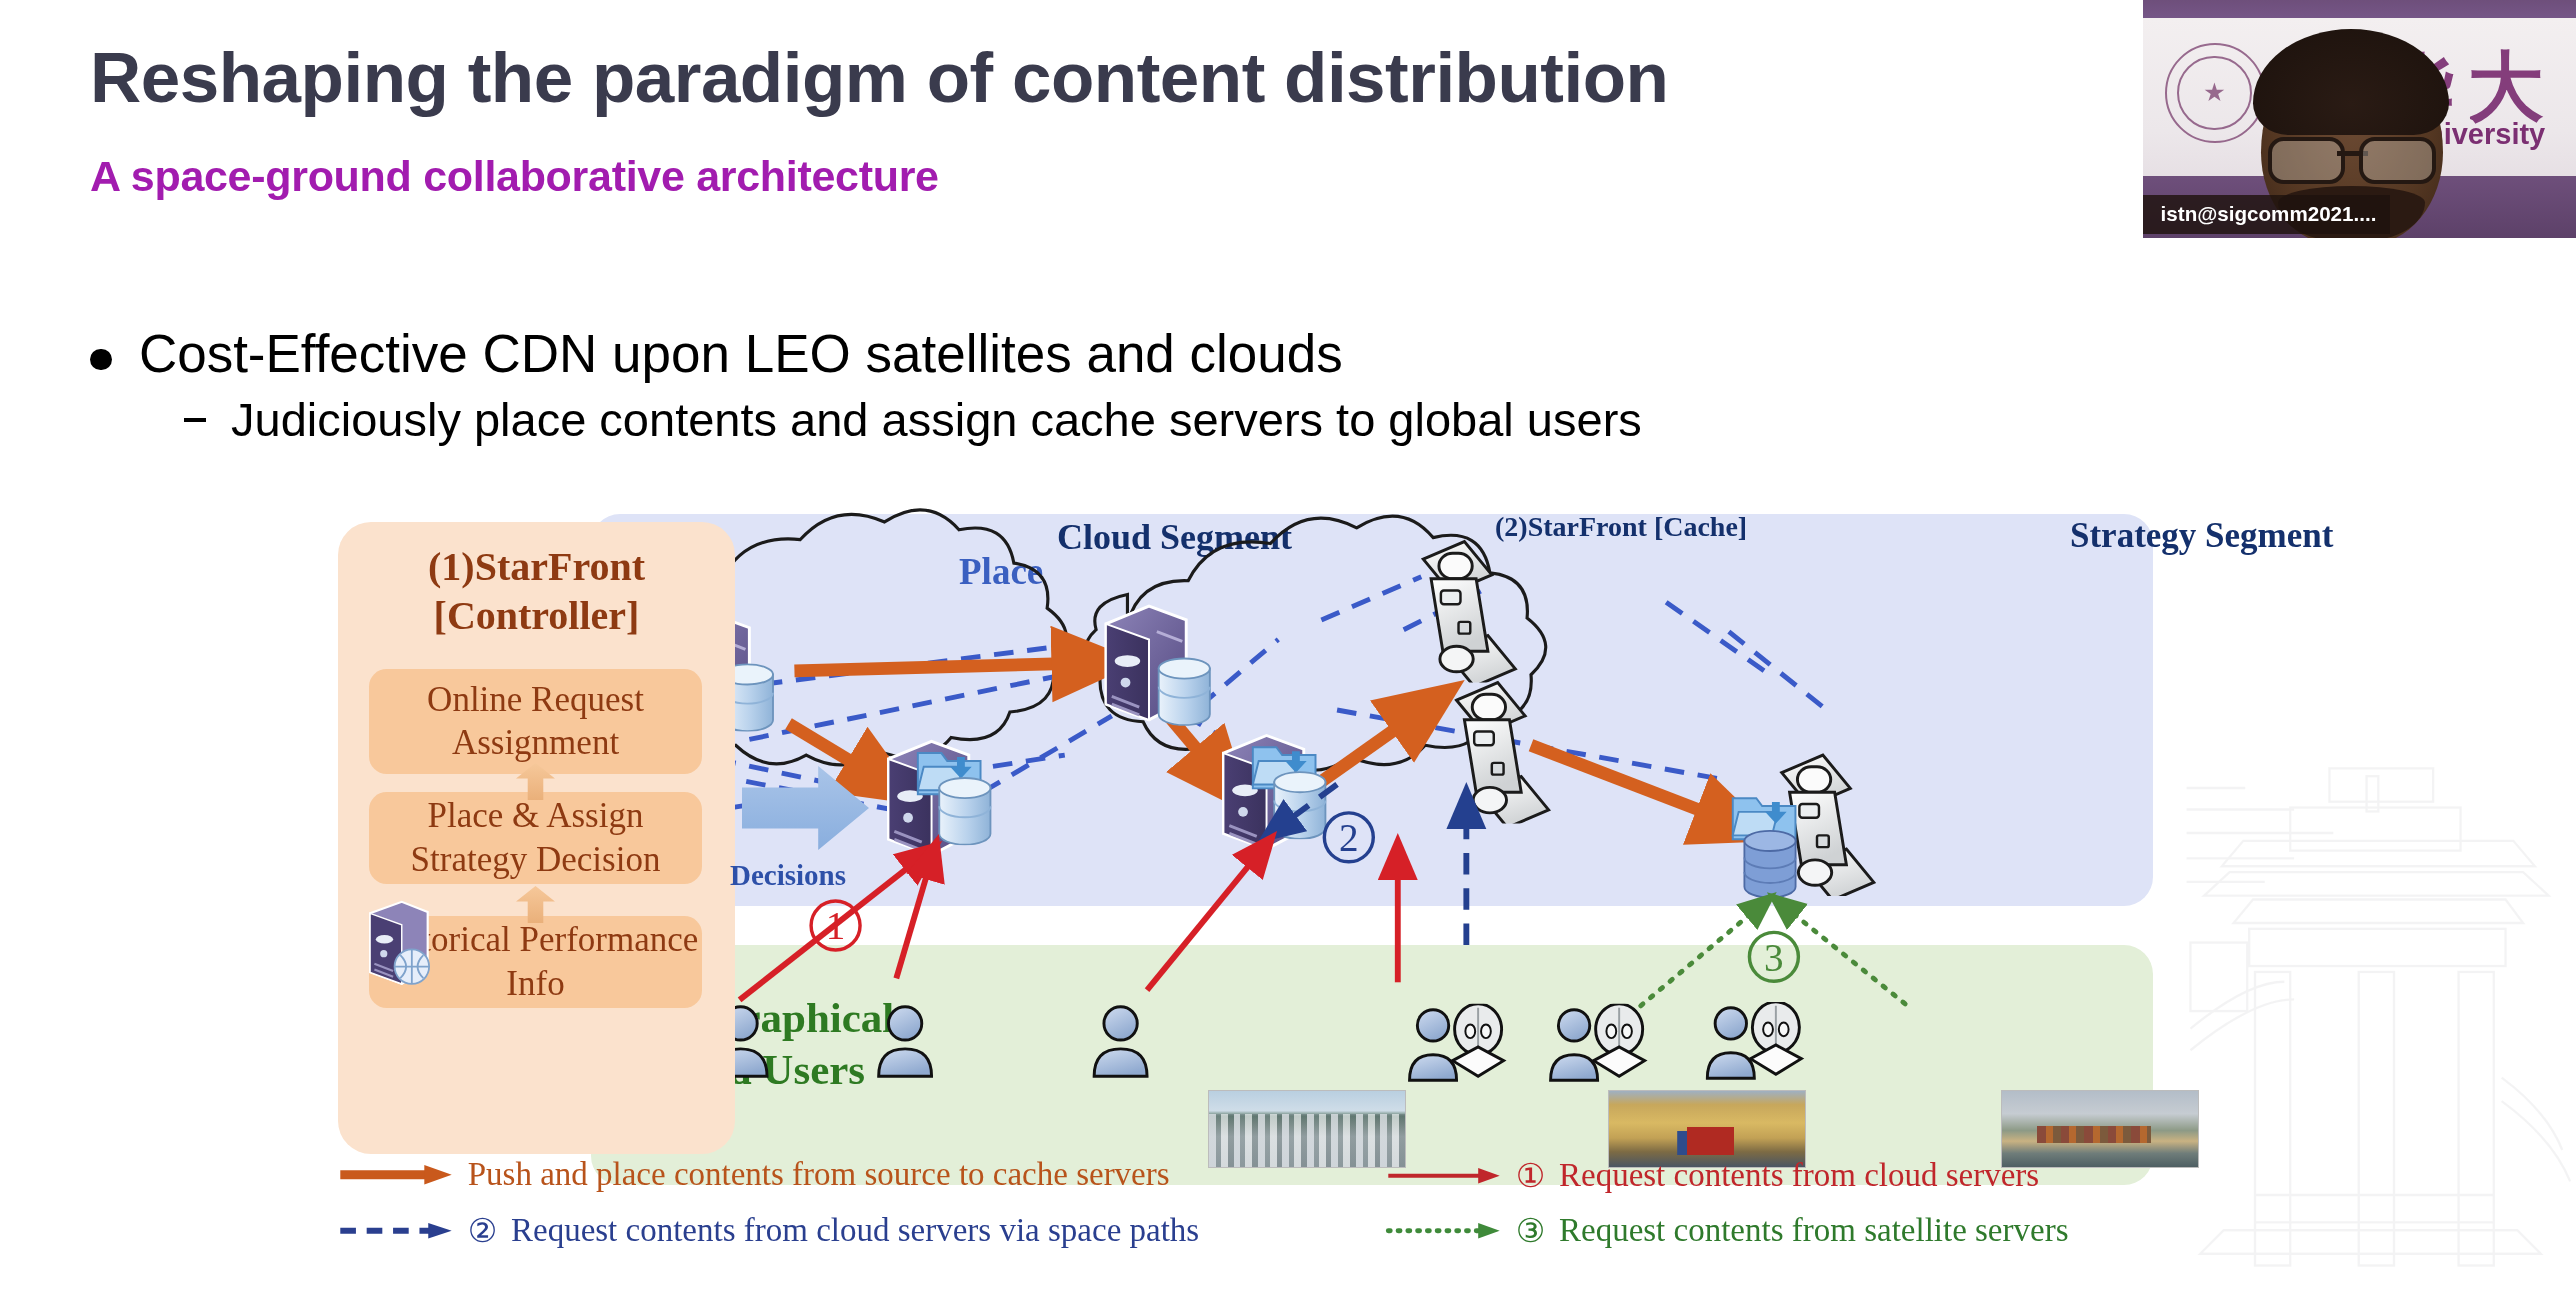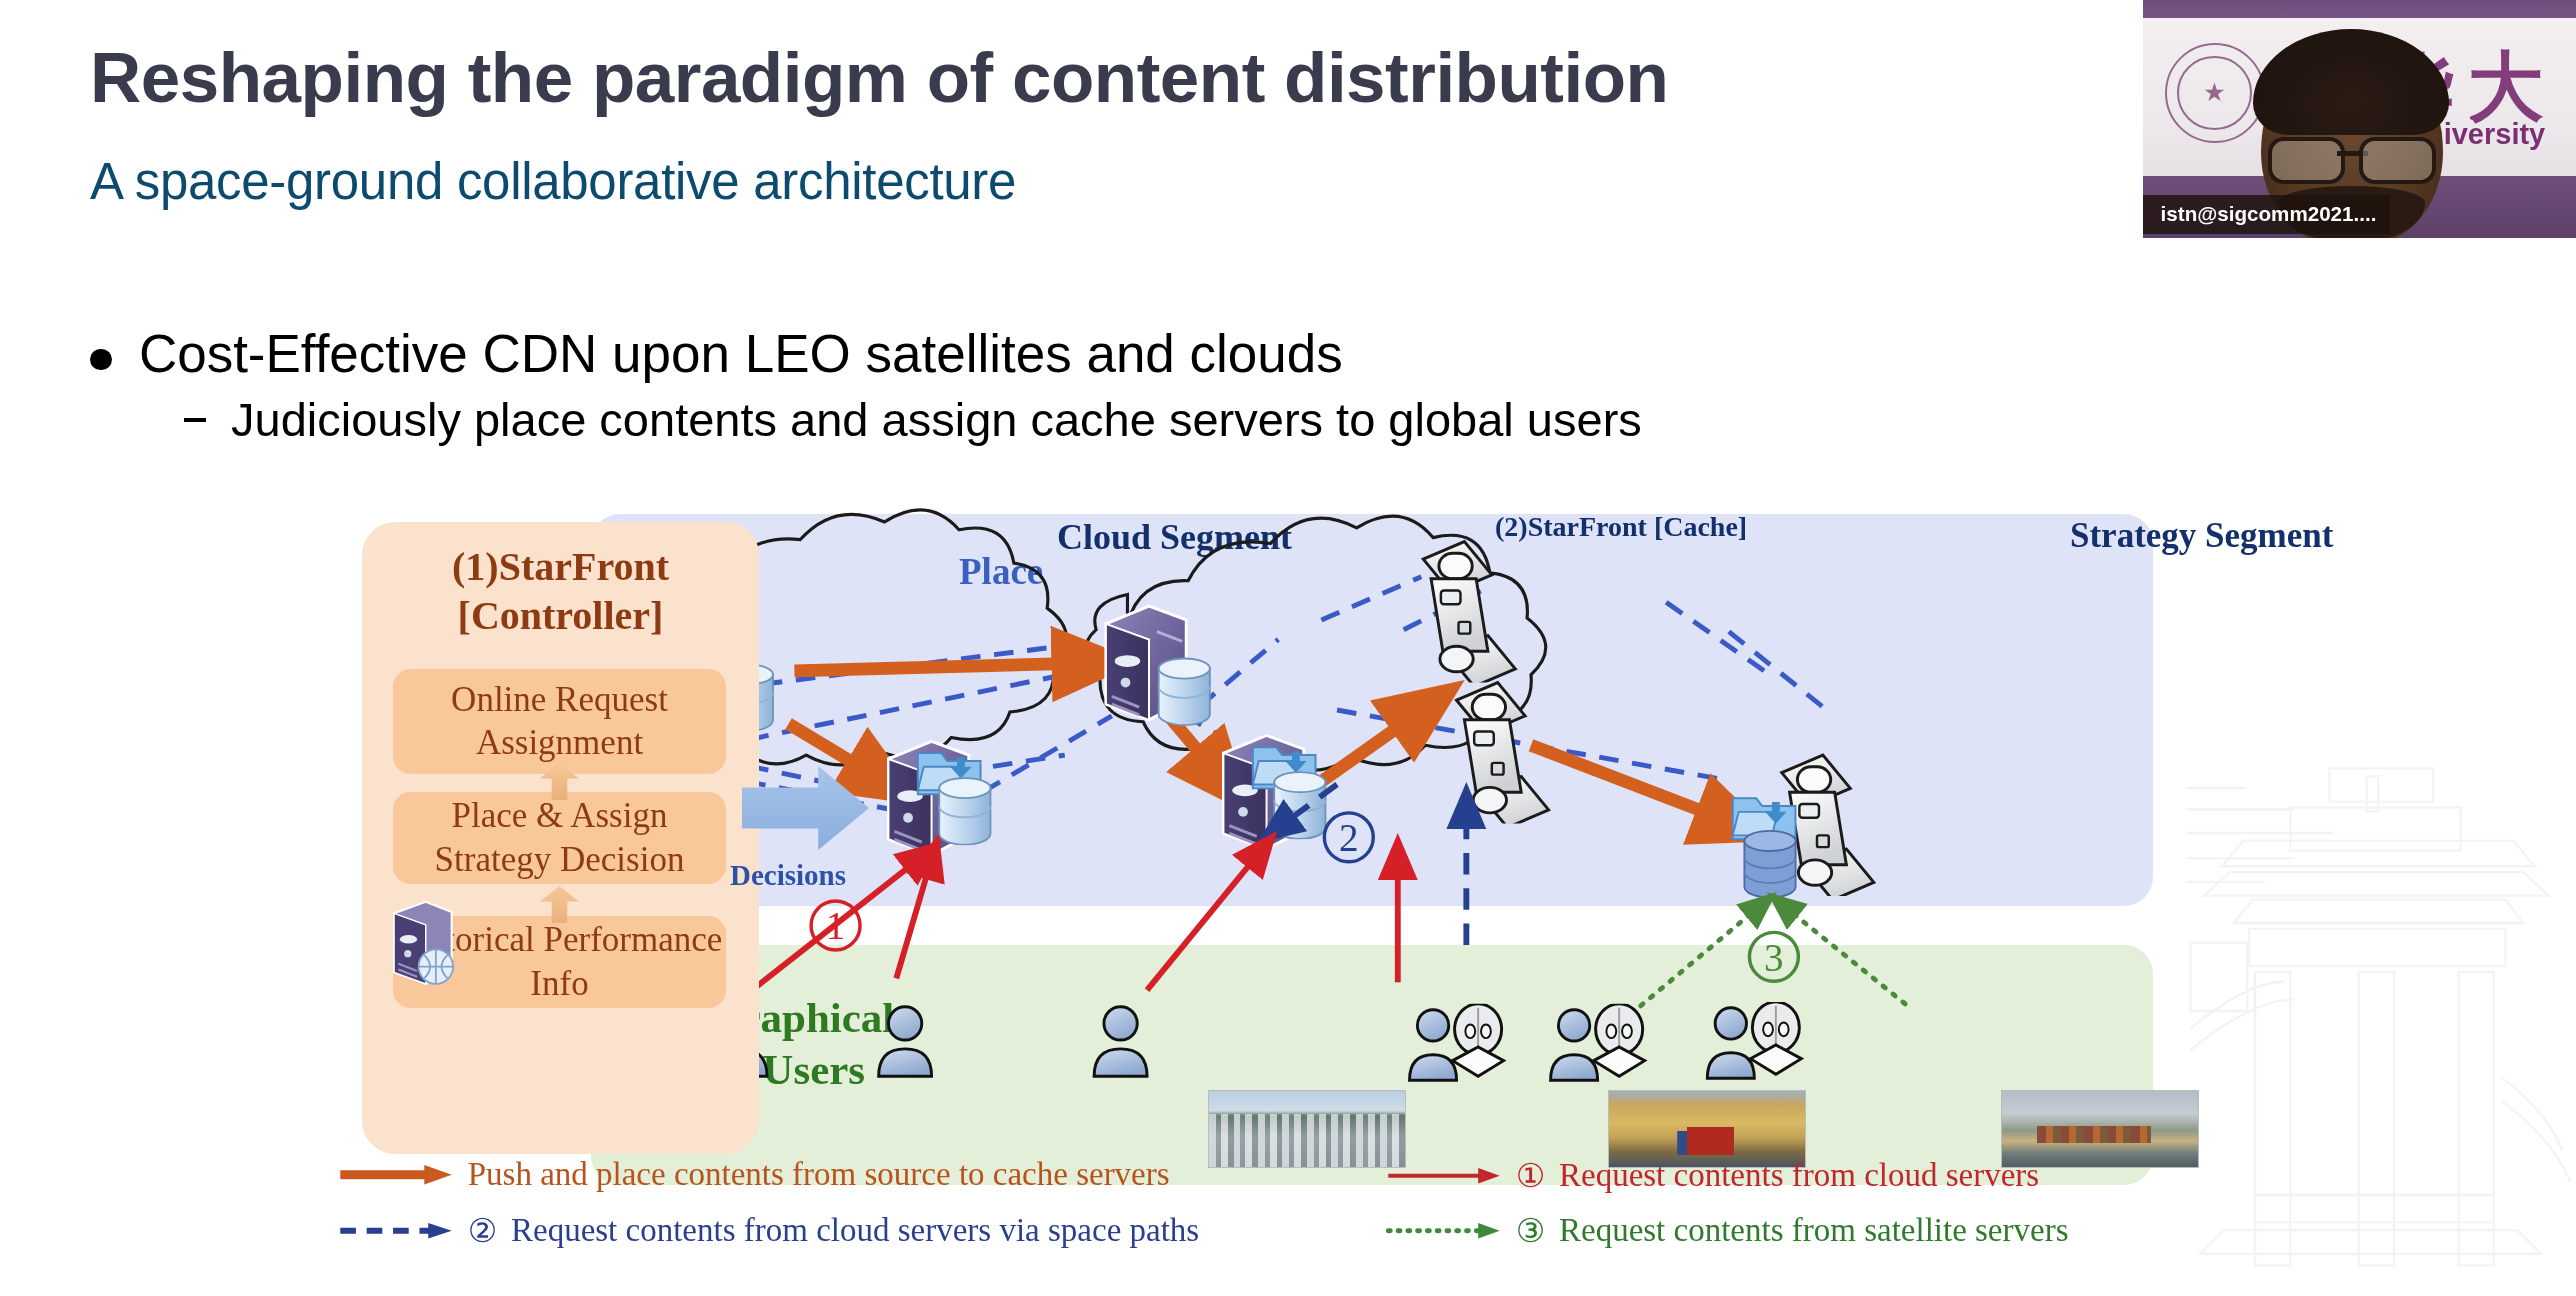--- a/index.html
+++ b/index.html
@@ -35,23 +35,23 @@
     font-weight: bold;
     color: #3a3b4d;
     letter-spacing: -0.5px;
     white-space: nowrap;
     font-family: "Liberation Sans", sans-serif;
   }
   .slide-subtitle {
     position: absolute;
     left: 90px;
     top: 152px;
-    font-size: 51px;
-    font-weight: normal;
-    color: #0c4a6e;
+    font-size: 43px;
+    font-weight: bold;
+    color: #a21caf;
     letter-spacing: -0.3px;
     white-space: nowrap;
     font-family: "Liberation Sans", sans-serif;
   }
 
   
   .bullet-l1 {
     position: absolute;
     left: 90px;
     top: 311px;
@@ -187,21 +187,20 @@
     width: 1861px;
     height: 774px;
   }
 
   
   .ctrl-panel {
     position: absolute; left: 0px; top: 7.8px;
     width: 397px; height: 632px;
     background: #fbe2cd;
     border-radius: 33px;
-    margin-left: 24px;
   }
   .ctrl-title {
     position: absolute; left: 0; top: 21.5px; width: 100%;
     text-align: center;
     color: #8e3a12;
     font-family: "Liberation Serif", serif;
     font-weight: bold;
     font-size: 40px;
     line-height: 1.22;
   }

